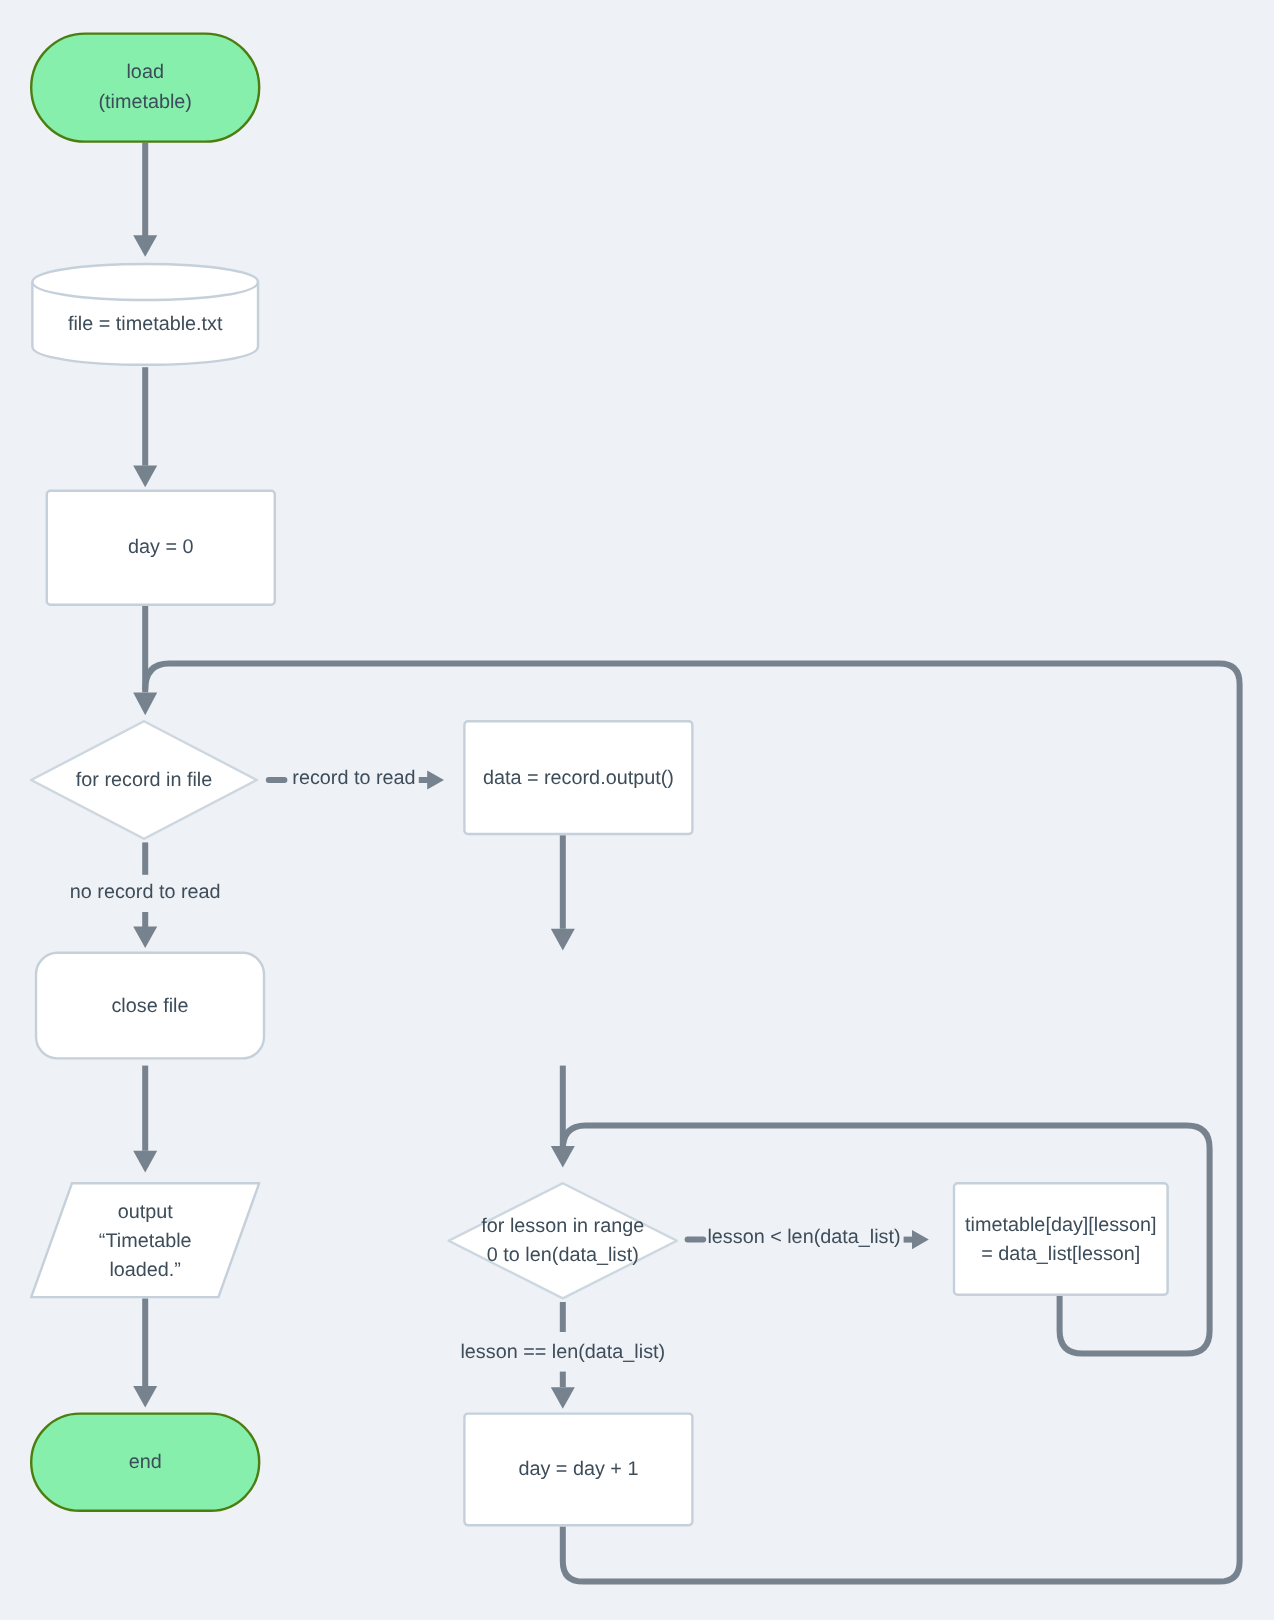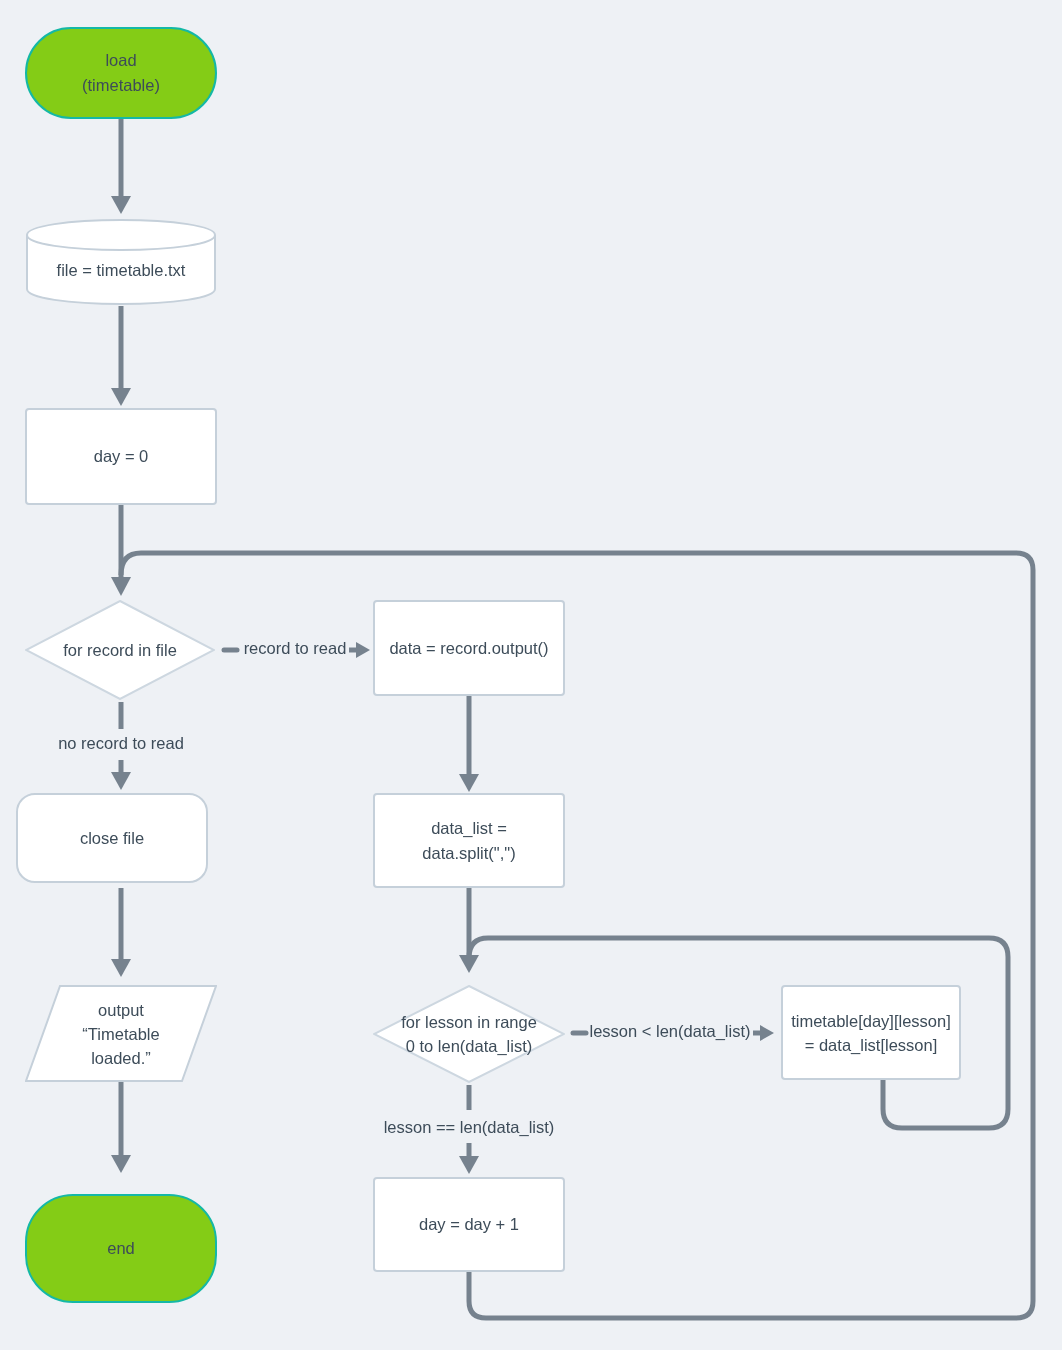--- a/index.html
+++ b/index.html
@@ -15,23 +15,24 @@
   }
   .edges{position:absolute;left:0;top:0;z-index:1;}
   .node{
     position:absolute;z-index:2;
     display:flex;flex-direction:column;align-items:center;justify-content:center;
     color:#3d4c59;font-size:16.5px;line-height:25px;text-align:center;
   }
   .rect{
     background:#ffffff;border:2px solid #c5d0da;border-radius:4px;
     box-sizing:border-box;
+    margin-left:13px;
   }
   .stadium{
-    background:#84cc16;border:2px solid #14b8a6;border-radius:48px;
+    background:#86efac;border:2px solid #4d7c0f;border-radius:48px;
     box-sizing:border-box;
   }
   .shape-svg{position:absolute;left:0;top:0;}
   .shape-text{
     position:relative;z-index:3;
     display:flex;flex-direction:column;align-items:center;justify-content:center;
     width:100%;height:100%;
   }
   .edge-label{
     position:absolute;z-index:2;
@@ -122,24 +123,20 @@
   </div>
 
   <div class="node rect" style="left:373px;top:600px;width:192px;height:96px;">
     <span>data = record.output()</span>
   </div>
 
   <div class="node rect" style="left:16px;top:793px;width:192px;height:90px;border-radius:19px;">
     <span>close file</span>
   </div>
 
-  <div class="node rect" style="left:373px;top:793px;width:192px;height:95px;">
-    <span>data_list =</span>
-    <span>data.split(",")</span>
-  </div>
 
   <div class="node" style="left:25px;top:985px;width:192px;height:97px;">
     <svg class="shape-svg" width="192" height="97" viewBox="0 0 192 97">
       <polygon points="35,1 191,1 157,96 1,96" fill="#ffffff" stroke="#c5d0da" stroke-width="2"></polygon>
     </svg>
     <div class="shape-text" style="line-height:24px;">
       <span>output</span>
       <span>“Timetable</span>
       <span>loaded.”</span>
     </div>
@@ -157,21 +154,21 @@
 
   <div class="node rect" style="left:781px;top:985px;width:180px;height:95px;line-height:24px;">
     <span>timetable[day][lesson]</span>
     <span>= data_list[lesson]</span>
   </div>
 
   <div class="node rect" style="left:373px;top:1177px;width:192px;height:95px;">
     <span>day = day + 1</span>
   </div>
 
-  <div class="node stadium" style="left:25px;top:1177px;width:192px;height:109px;margin-top:17px;">
+  <div class="node stadium" style="left:25px;top:1177px;width:192px;height:83px;">
     <span>end</span>
   </div>
 
   <div class="edge-label" style="left:241px;top:639px;width:108px;">record to read</div>
 
   <div class="edge-label" style="left:30px;top:734px;width:182px;">no record to read</div>
 
   <div class="edge-label" style="left:589px;top:1022px;width:162px;">lesson &lt; len(data_list)</div>
 
   <div class="edge-label" style="left:369px;top:1118px;width:200px;">lesson == len(data_list)</div>

